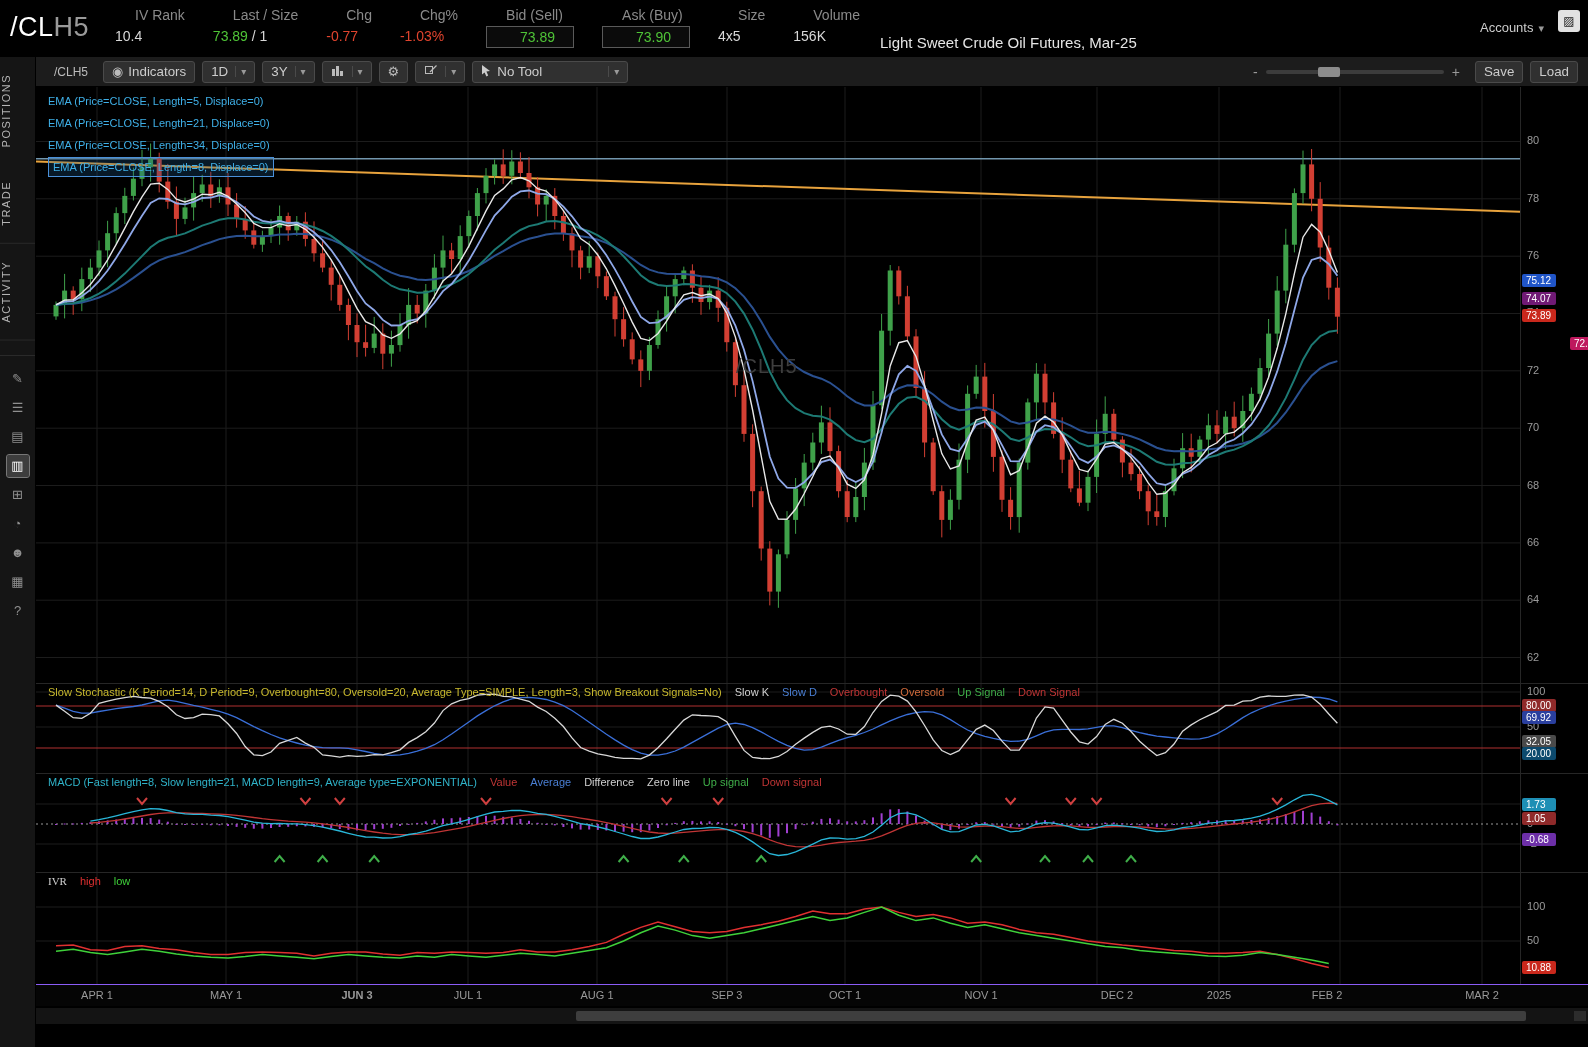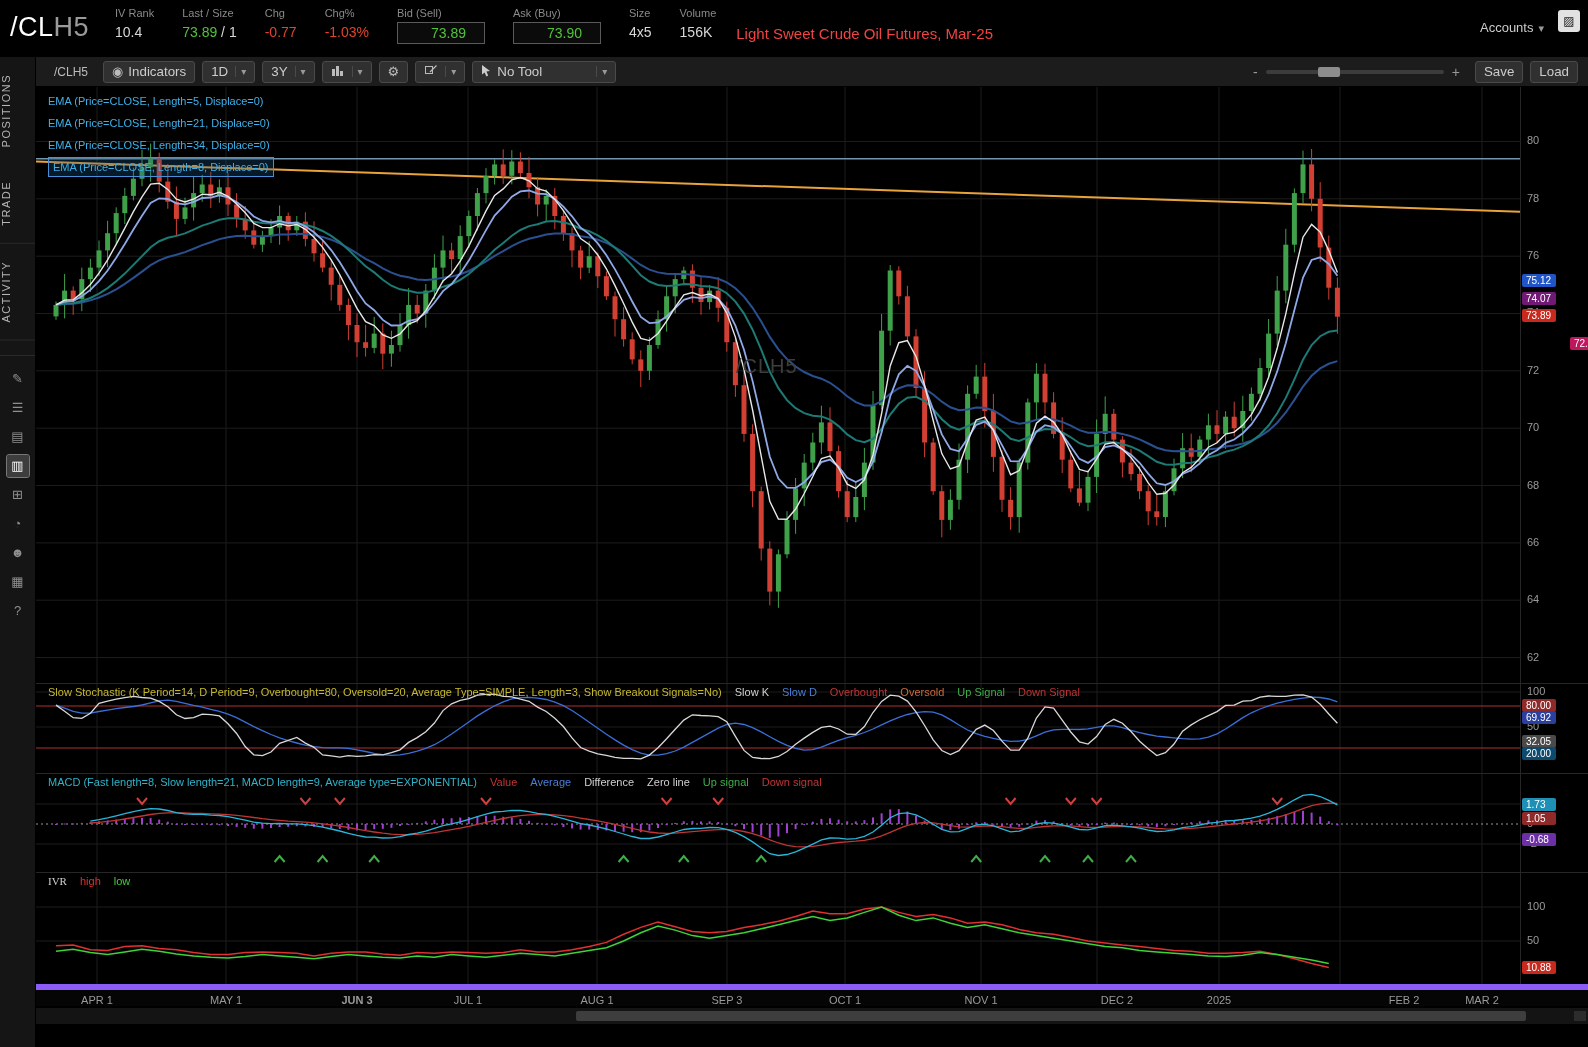--- a/index.html
+++ b/index.html
@@ -8,66 +8,66 @@
     width:1588px; height:1047px; overflow:hidden;
     font-family:"Liberation Sans","DejaVu Sans",sans-serif;
     color:#ccc; -webkit-font-smoothing:antialiased;
   }
   
   .qheader { height:57px; background:#000; display:flex; align-items:flex-start; padding:4px 8px 0 10px; position:relative; }
   .sym { font-size:27px; color:#fff; letter-spacing:.5px; margin-top:8px; margin-right:26px; }
   .sym .dim { color:#9a9a9a; }
   .hfields { display:flex; gap:28px; }
   .hfield { display:flex; flex-direction:column; padding-top:3px; }
-  .hlabel { font-size:11px; color:#8a8a8a; white-space:nowrap; }
+  .hlabel { font-size:14px; color:#8a8a8a; white-space:nowrap;margin-left:20px; }
   .hvalue { font-size:14px; color:#d8d8d8; margin-top:5px; white-space:nowrap; }
   .hvalue.green { color:#4fc437; }
   .hvalue.red { color:#e0442e; }
   .hvalue .suffix { color:#d8d8d8; }
   .hvalue.green-boxed { color:#4fc437; background:#0b0b0b; border:1px solid #5a5a5a; padding:2px 18px 2px 10px; margin-top:3px; min-width:88px; text-align:right; }
-  .desc { font-size:15px; color:#ef4444; margin-top:21px; margin-left:20px; margin-right:auto; white-space:nowrap; }
+  .desc { font-size:15px; color:#e5e5e5; margin-top:30px; margin-left:20px; margin-right:auto; white-space:nowrap; }
   .accounts { font-size:13px; color:#ccc; margin-top:16px; margin-right:14px; cursor:default; }
   .accounts .caret { color:#999; margin-left:5px; font-size:11px; }
   .corner-btn { width:22px; height:22px; background:#e2e2e2; color:#222; border-radius:3px; font-size:12px; line-height:22px; text-align:center; margin-top:6px; }
   
   .workspace { display:flex; height:990px; }
   .sidebar { width:36px; background:#151515; border-right:1px solid #000; display:flex; flex-direction:column; align-items:center; }
   .vtab { writing-mode:vertical-rl; transform:rotate(180deg); font-size:11px; letter-spacing:1.5px; color:#b5b5b5; padding:17px 0; width:100%; text-align:center; border-top:1px solid #2a2a2a; cursor:default; }
   .vtab:first-child { border-top:none; }
   .icol { display:flex; flex-direction:column; align-items:center; gap:7px; margin-top:14px; border-top:1px solid #2a2a2a; width:100%; padding-top:12px; }
   .sicon { width:22px; height:22px; font-size:13px; line-height:22px; text-align:center; color:#8f8f8f; border-radius:2px; }
   .sicon.sel { background:#3d3d3d; color:#fff; outline:1px solid #777; }
   .chartcol { flex:1; display:flex; flex-direction:column; }
   
   .toolbar { height:30px; background:#1c1c1c; border-bottom:1px solid #000; display:flex; align-items:center; gap:7px; padding:0 10px; font-size:12px; }
   .symtab { color:#bbb; padding:2px 8px; }
   .tbtn { background:#303030; border:1px solid #4a4a4a; border-radius:3px; color:#ccc; height:22px; padding:0 8px; display:inline-flex; align-items:center; gap:5px; white-space:nowrap; }
   .tbtn .caret { color:#999; font-size:10px; border-left:1px solid #4a4a4a; padding-left:5px; margin-left:2px; }
   .tbtn .icon { color:#bbb; font-size:13px; }
-  .notool { width:144px; justify-content:space-between; }
+  .notool { width:156px; justify-content:space-between; }
   .tspacer { flex:1; }
   .zoom { display:flex; align-items:center; gap:8px; color:#999; font-size:14px; margin-right:8px; }
   .zoom-track { width:178px; height:4px; background:#3c3c3c; border-radius:2px; position:relative; }
   .zoom-thumb { position:absolute; left:52px; top:-3px; width:22px; height:10px; background:#8c8c8c; border-radius:2px; }
   
   .panels { flex:1; background:#000; display:flex; flex-direction:column; }
   .panel { position:relative; display:flex; border-top:1px solid #262626; }
   .panel.first { border-top:none; }
   .panel svg { display:block; background:#000; }
   .axis { width:68px; position:relative; background:#000; border-left:1px solid #262626; }
   .tick { position:absolute; left:6px; color:#9a9a9a; font-size:11px; }
   .bubble { position:absolute; left:1px; font-size:10px; color:#fff; padding:1px 4px; border-radius:2px; min-width:34px; text-align:left; }
   .ema-stack { position:absolute; left:12px; top:3px; z-index:3; font-size:11px; color:#3fb0e8; line-height:22px; }
   .ema-row { white-space:nowrap; }
   .ema-row.sel { display:inline-block; border:1px solid #4a90d9; background:rgba(30,90,140,.28); padding:0 4px; line-height:18px; margin:1px 0; }
   .watermark { position:absolute; left:700px; top:268px; font-size:20px; color:#3e3e3e; letter-spacing:1px; z-index:1; }
   .ptitle { position:absolute; left:12px; top:2px; font-size:11px; display:flex; gap:13px; z-index:3; white-space:nowrap; }
   .ptitle span { white-space:nowrap; }
   
-  .timeaxis { height:22px; position:relative; background:#050505; border-top:6px solid #8b5cf6; }
+  .timeaxis { height:22px; position:relative; background:#050505; border-top:1px solid #8b5cf6; }
   .mlabel { position:absolute; top:4px; transform:translateX(-50%); font-size:11px; color:#9a9a9a; white-space:nowrap; }
   .hscroll { height:16px; background:#141414; position:relative; margin-top:2px; }
   .hthumb { position:absolute; left:540px; top:3px; width:950px; height:10px; background:#3e3e3e; border-radius:2px; }
   .hend { position:absolute; right:2px; top:3px; width:12px; height:10px; background:#2c2c2c; }
 </style>
 </head>
 <body>
 
 <header class="qheader">
   <div class="sym">
@@ -829,21 +829,21 @@
           <span class="mlabel" style="left: 61px;">APR 1</span>
           <span class="mlabel" style="left: 190px;">MAY 1</span>
           <span class="mlabel" style="left: 321px; font-weight: bold;">JUN 3</span>
           <span class="mlabel" style="left: 432px;">JUL 1</span>
           <span class="mlabel" style="left: 561px;">AUG 1</span>
           <span class="mlabel" style="left: 691px;">SEP 3</span>
           <span class="mlabel" style="left: 809px;">OCT 1</span>
           <span class="mlabel" style="left: 945px;">NOV 1</span>
           <span class="mlabel" style="left: 1061px; padding-left: 40px;">DEC 2</span>
           <span class="mlabel" style="left: 1183px;">2025</span>
-          <span class="mlabel" style="left: 1344px; padding-left: 48px;">FEB 2</span>
+          <span class="mlabel" style="left: 1267px; padding-left: 48px;">FEB 2</span>
           <span class="mlabel" style="left: 1446px;">MAR 2</span>
         </div>
       <div class="hscroll">
         <div class="hthumb"></div>
         <div class="hend"></div>
       </div>
     </div>
   </div>
 </div>
 

